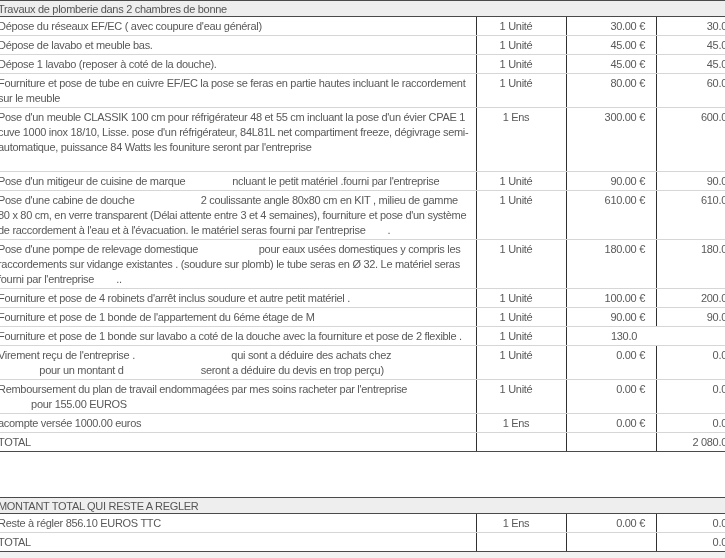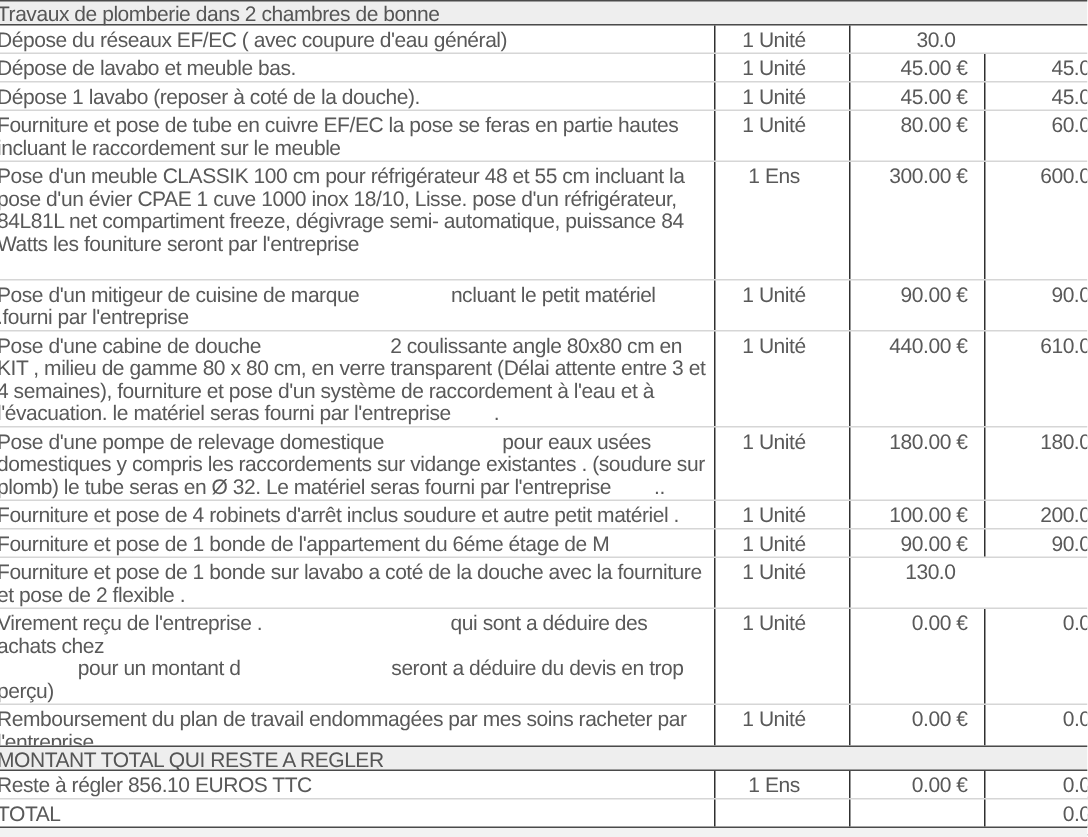--- a/index.html
+++ b/index.html
@@ -1,19 +1,19 @@
 <!DOCTYPE html>
 <html><head>
 <meta charset="utf-8">
 <style>
   html,body { margin:0; padding:0; background:#ffffff; }
   .page {
     position:relative; width:725px; height:558px; overflow:hidden;
     background:#ffffff; font-family:"Liberation Sans", sans-serif;
-    font-size:14px; letter-spacing:-0.3px; color:#595959;
+    font-size:11px; letter-spacing:-0.3px; color:#595959;
   }
   .tbl { width:760px; }
   .sec-header {
     box-sizing:border-box; height:17px; width:760px;
     background:#eeeeee; border-top:1px solid #4a4a4a; border-bottom:1px solid #4a4a4a;
     padding:2px 0 0 0; line-height:13px; color:#555555;
   }
   .shift { display:block; margin-left:-2px; }
   .row { display:flex; align-items:stretch; border-bottom:1px solid #d6d6d6; width:760px; box-sizing:border-box; }
   .rows .row:last-child { border-bottom:1px solid #4a4a4a; }
@@ -33,20 +33,21 @@
 
 <div class="page">
   <div class="tbl">
     <div class="sec-header">
       <span class="shift">Travaux de plomberie dans 2 chambres de bonne</span>
     </div>
     <div class="rows" id="rows1">
         <div class="row">
           <div class="cell c-desc">Dépose du réseaux EF/EC ( avec coupure d'eau général)</div>
           <div class="cell c-qty">1 Unité</div>
+          <div class="cell c-unit">30.00 €</div>
           <div class="cell c-total">30.0</div>
         </div>
         <div class="row">
           <div class="cell c-desc">Dépose de lavabo et meuble bas.</div>
           <div class="cell c-qty">1 Unité</div>
           <div class="cell c-unit">45.00 €</div>
           <div class="cell c-total">45.0</div>
         </div>
         <div class="row">
           <div class="cell c-desc">Dépose 1 lavabo (reposer à coté de la douche).</div>
@@ -69,21 +70,21 @@
         </div>
         <div class="row">
           <div class="cell c-desc">Pose d'un mitigeur de cuisine de marque&nbsp;&nbsp;&nbsp;&nbsp;&nbsp;&nbsp;&nbsp;&nbsp;&nbsp;&nbsp;&nbsp;&nbsp;&nbsp;&nbsp;&nbsp;&nbsp;&nbsp;ncluant le petit matériel .fourni par l'entreprise</div>
           <div class="cell c-qty">1 Unité</div>
           <div class="cell c-unit">90.00 €</div>
           <div class="cell c-total">90.0</div>
         </div>
         <div class="row">
           <div class="cell c-desc">Pose d'une cabine de douche&nbsp;&nbsp;&nbsp;&nbsp;&nbsp;&nbsp;&nbsp;&nbsp;&nbsp;&nbsp;&nbsp;&nbsp;&nbsp;&nbsp;&nbsp;&nbsp;&nbsp;&nbsp;&nbsp;&nbsp;&nbsp;&nbsp;&nbsp;&nbsp;2 coulissante angle 80x80 cm en KIT , milieu de gamme 80 x 80 cm, en verre transparent (Délai attente entre 3 et 4 semaines), fourniture et pose d'un système de raccordement à l'eau et à l'évacuation. le matériel seras fourni par l'entreprise&nbsp;&nbsp;&nbsp;&nbsp;&nbsp;&nbsp;&nbsp;&nbsp;.</div>
           <div class="cell c-qty">1 Unité</div>
-          <div class="cell c-unit">440.00 €</div>
+          <div class="cell c-unit">610.00 €</div>
           <div class="cell c-total">610.0</div>
         </div>
         <div class="row">
           <div class="cell c-desc">Pose d'une pompe de relevage domestique&nbsp;&nbsp;&nbsp;&nbsp;&nbsp;&nbsp;&nbsp;&nbsp;&nbsp;&nbsp;&nbsp;&nbsp;&nbsp;&nbsp;&nbsp;&nbsp;&nbsp;&nbsp;&nbsp;&nbsp;&nbsp;&nbsp;pour eaux usées domestiques y compris les raccordements sur vidange existantes . (soudure sur plomb) le tube seras en Ø 32. Le matériel seras fourni par l'entreprise&nbsp;&nbsp;&nbsp;&nbsp;&nbsp;&nbsp;&nbsp;&nbsp;..</div>
           <div class="cell c-qty">1 Unité</div>
           <div class="cell c-unit">180.00 €</div>
           <div class="cell c-total">180.0</div>
         </div>
         <div class="row">
           <div class="cell c-desc">Fourniture et pose de 4 robinets d'arrêt inclus soudure et autre petit matériel .</div>

